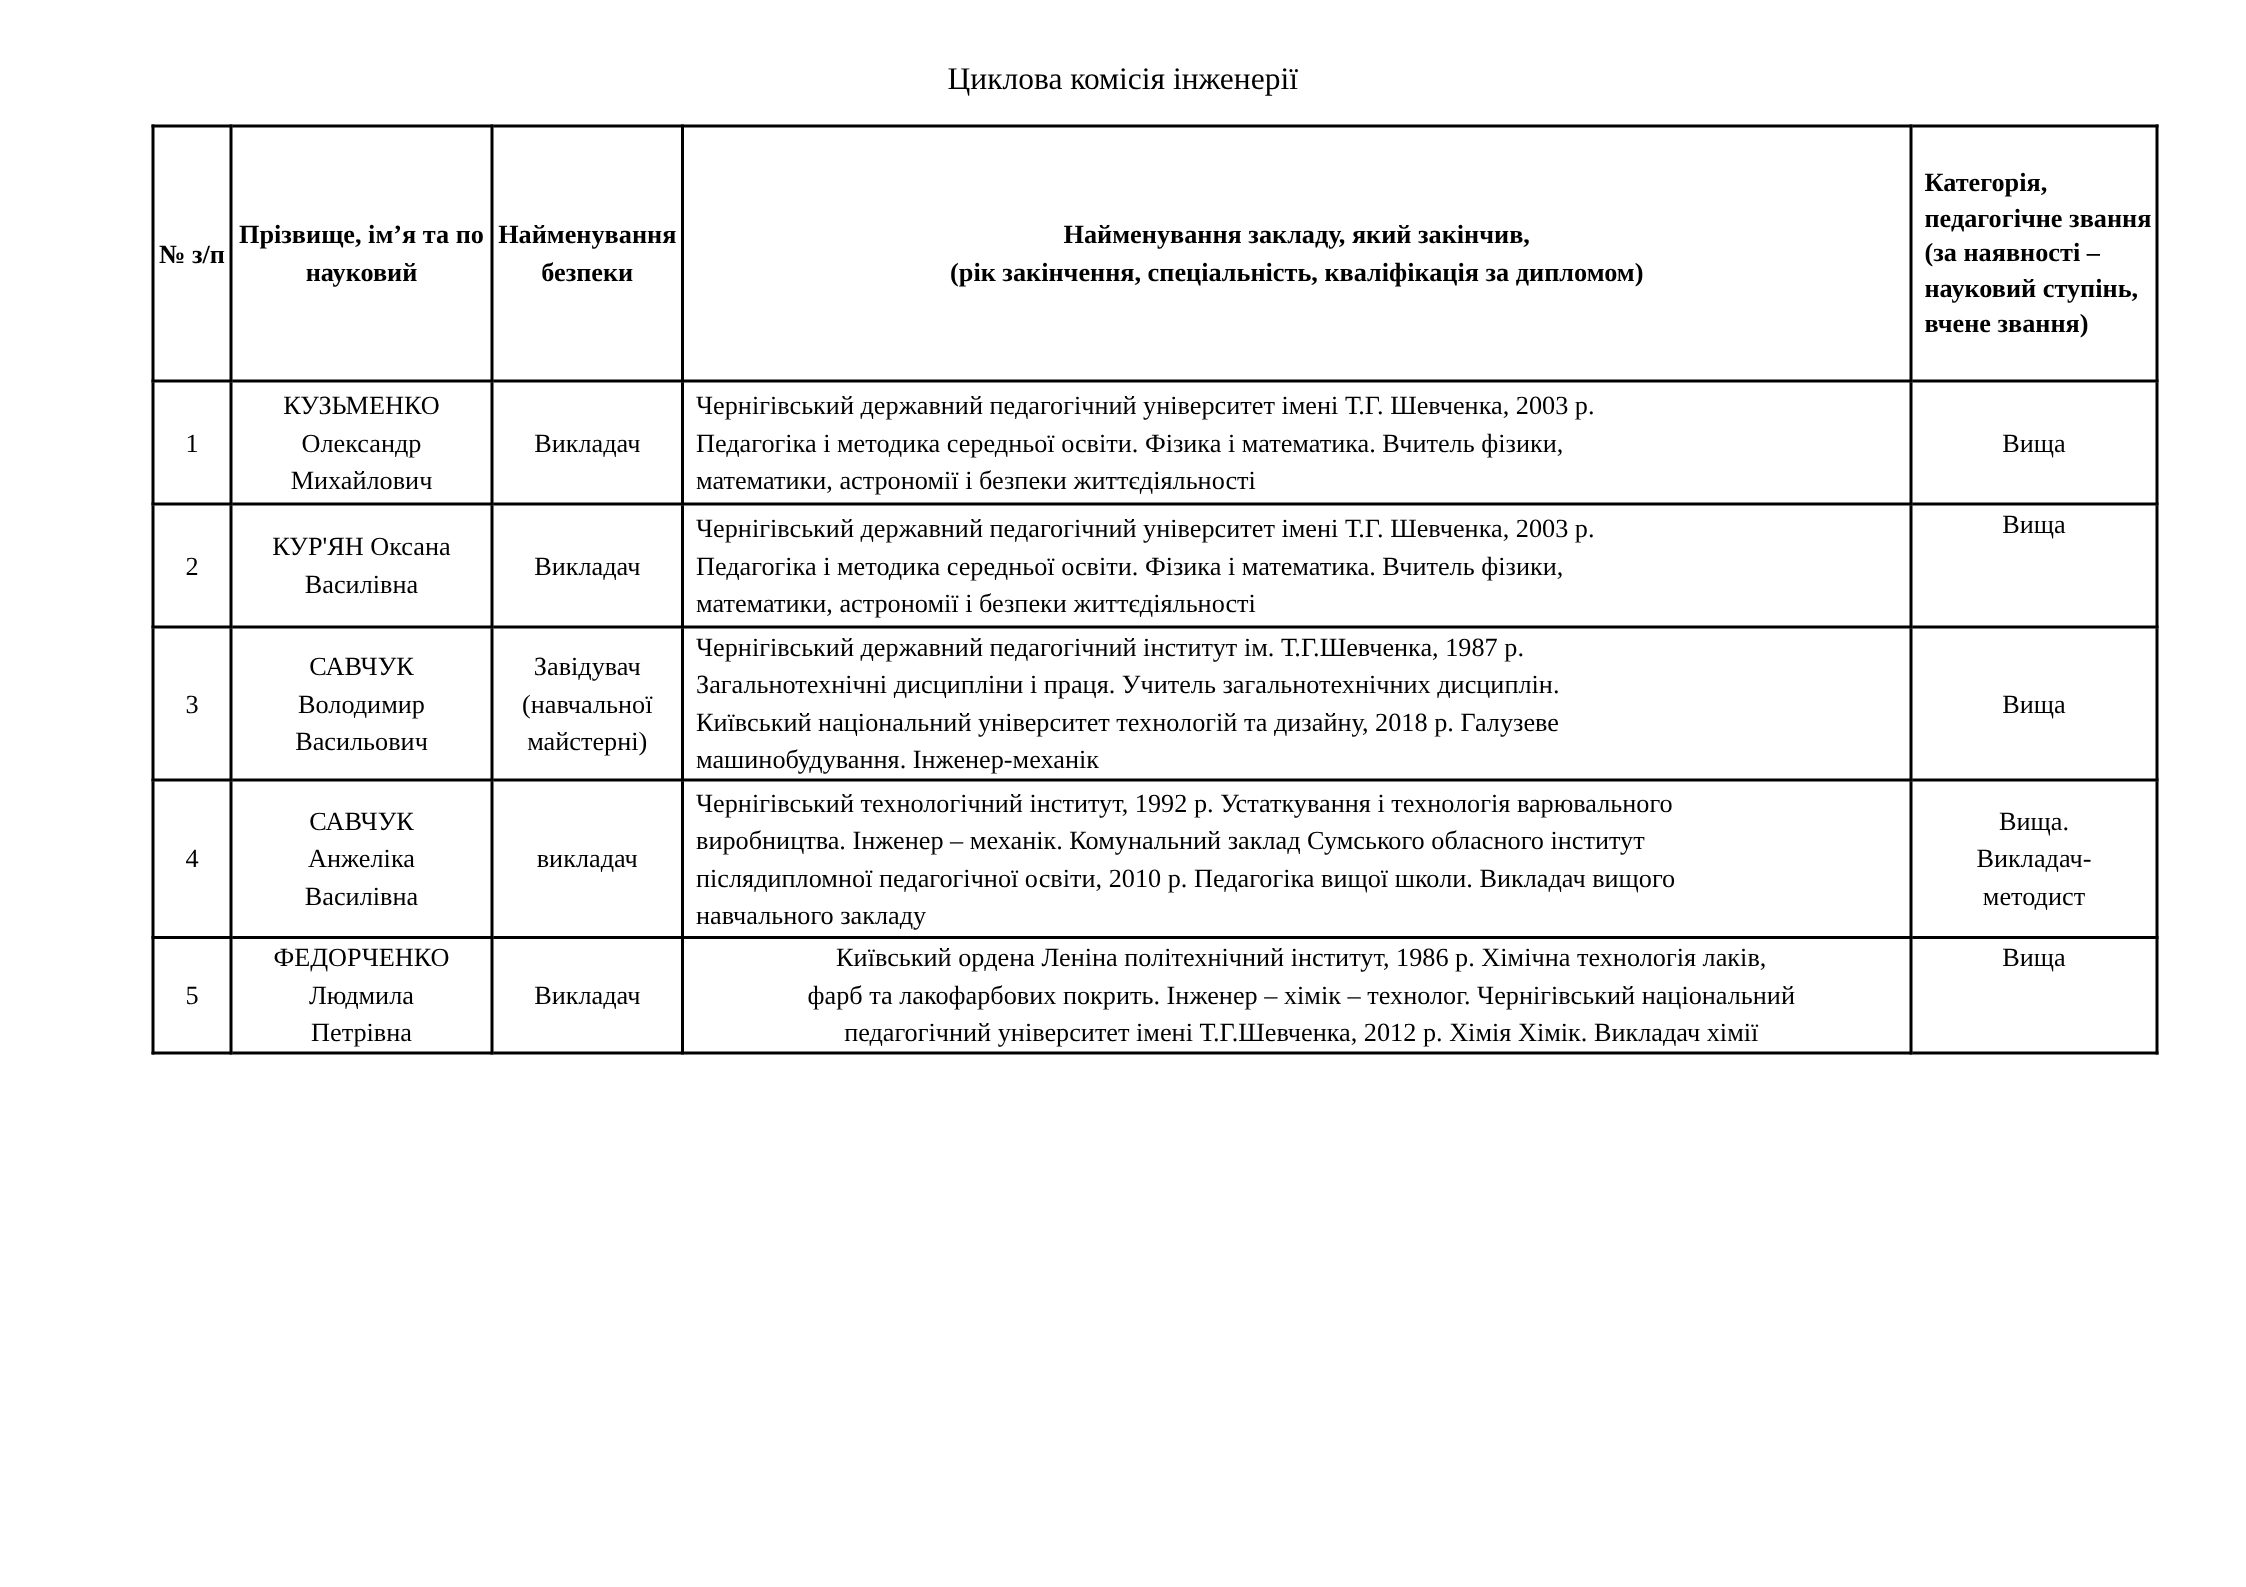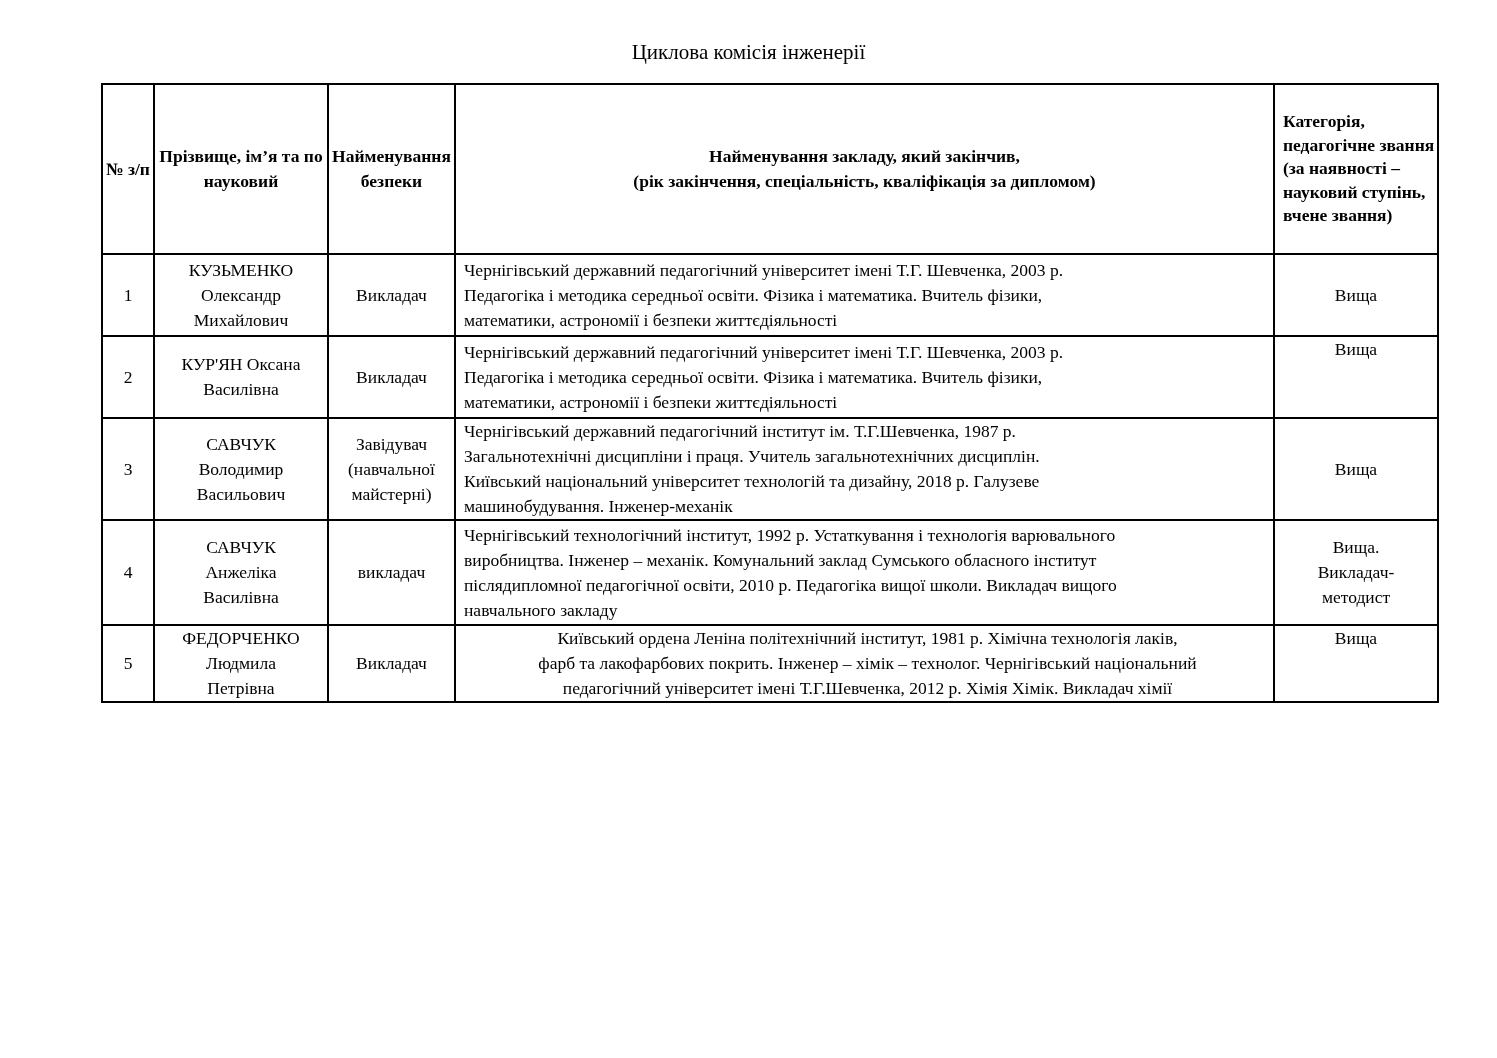--- a/index.html
+++ b/index.html
@@ -94,19 +94,19 @@
 Викладач-
 методист</td>
   </tr>
 
   <tr class="r5">
     <td class="c">5</td>
     <td class="c name">ФЕДОРЧЕНКО
 Людмила
 Петрівна</td>
     <td class="c">Викладач</td>
-    <td class="edu">Київський ордена Леніна політехнічний інститут, 1981 р. Хімічна технологія лаків,
+    <td class="edu">Київський ордена Леніна політехнічний інститут, 1986 р. Хімічна технологія лаків,
 фарб та лакофарбових покрить. Інженер – хімік – технолог. Чернігівський національний
 педагогічний університет імені Т.Г.Шевченка, 2012 р. Хімія Хімік. Викладач хімії</td>
     <td class="c top">Вища</td>
   </tr>
 </tbody>
   </table>
 
 </body></html>

